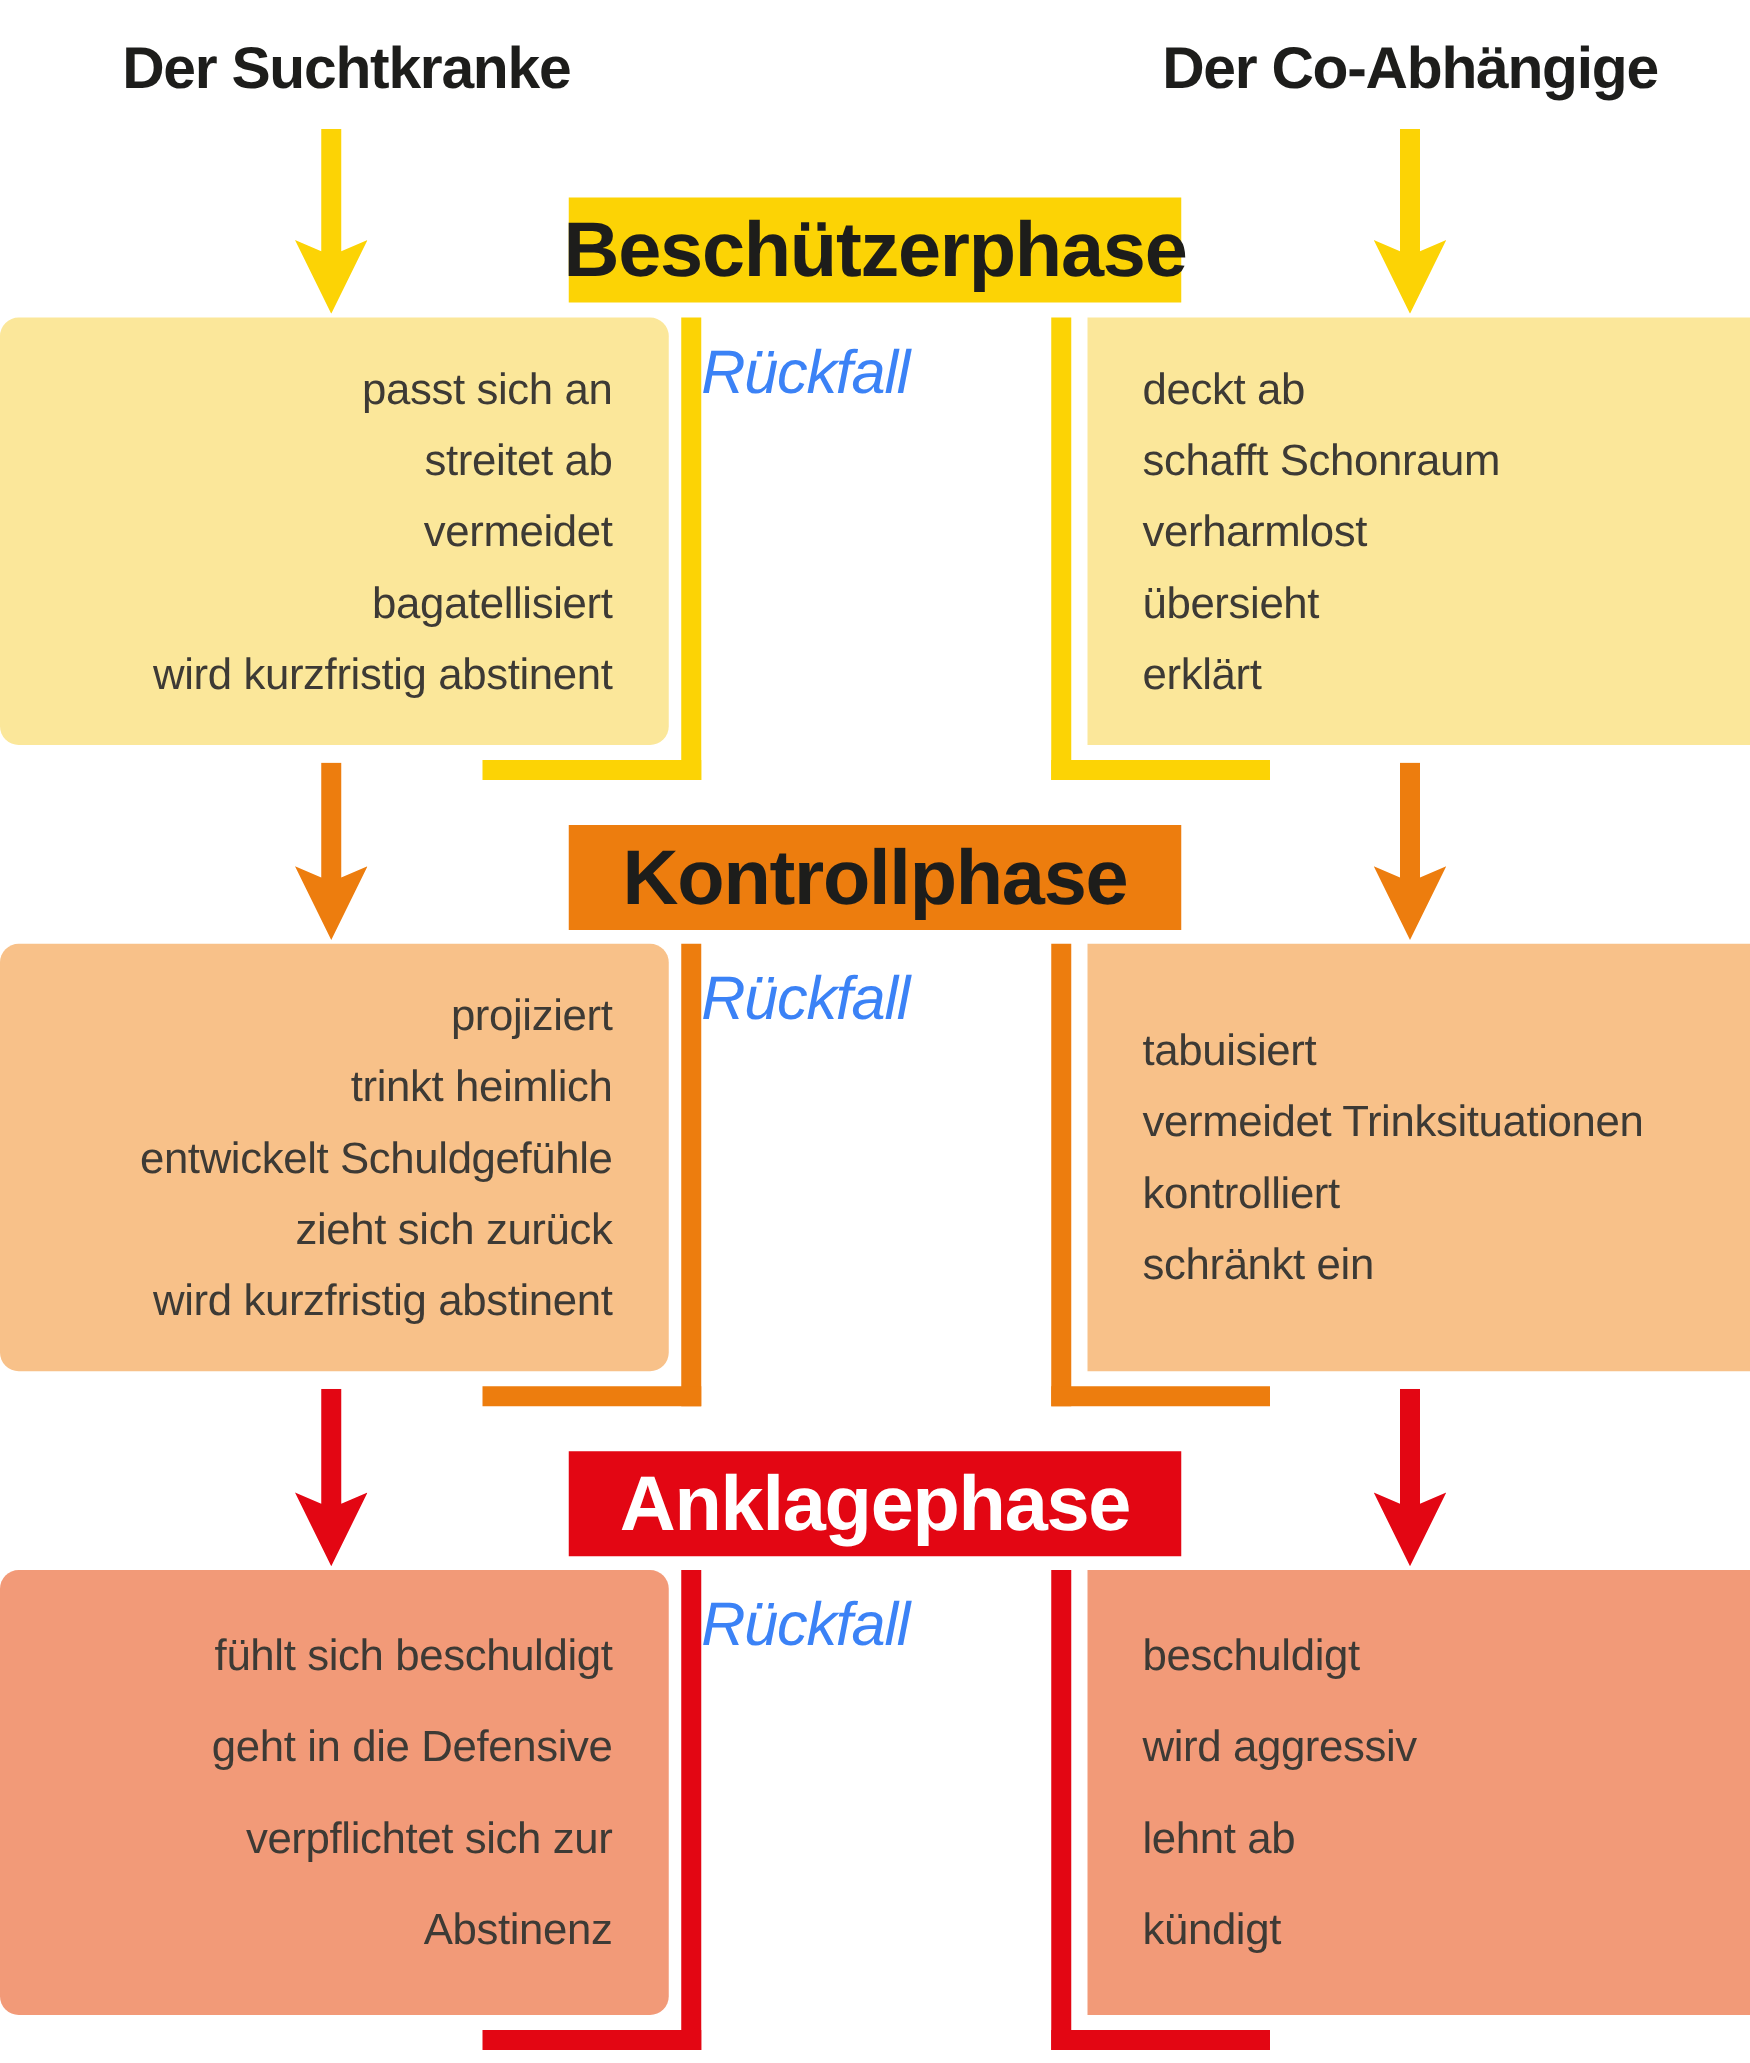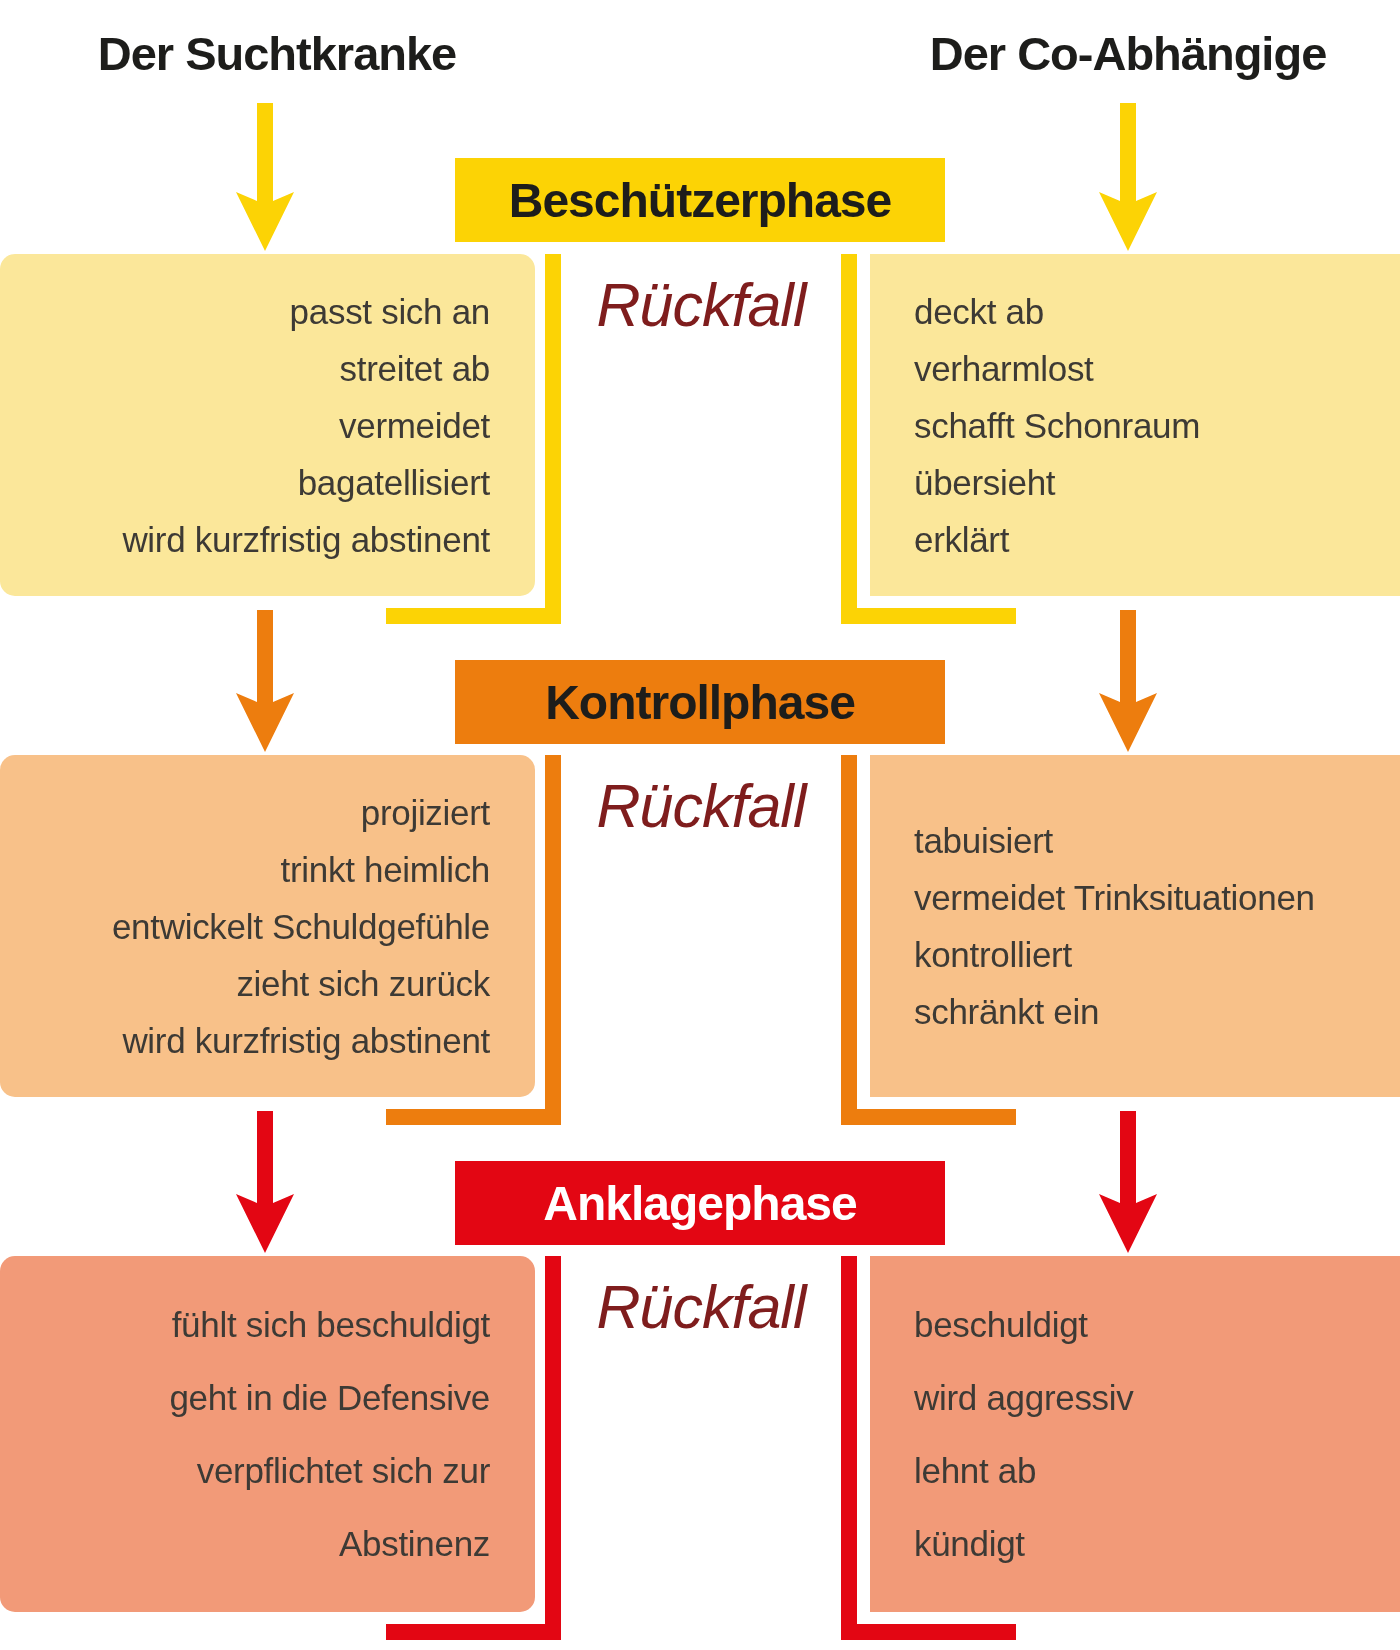--- a/index.html
+++ b/index.html
@@ -28,21 +28,21 @@
   }
   .a1 { background:#fcd305; top:103px;  height:148px; }
   .a2 { background:#ed7d0e; top:610px;  height:142px; }
   .a3 { background:#e30613; top:1111px; height:142px; }
   .arrow.left  { left:236px; }
   .arrow.right { left:1099px; }
 
   .phase-title {
     position:absolute; left:455px; width:490px; height:84px;
     display:flex; align-items:center; justify-content:center;
-    font-weight:bold; font-size:48px; color:#1d1d1b; letter-spacing:-1px;
+    font-weight:bold; font-size:62px; color:#1d1d1b; letter-spacing:-1px;
   }
   .t1 { top:158px;  background:#fcd305; }
   .t2 { top:660px;  background:#ed7d0e; }
   .t3 { top:1161px; background:#e30613; color:#ffffff; }
 
   .body-box {
     position:absolute; box-sizing:border-box;
     display:flex; flex-direction:column; justify-content:center;
     font-size:35px; line-height:57px; color:#3d3a35; letter-spacing:-0.3px;
   }
@@ -60,22 +60,22 @@
   .hleg.left  { left:386px; }
   .hleg.right { left:841px; }
   .k1 { background:#fcd305; }
   .k2 { background:#ed7d0e; }
   .k3 { background:#e30613; }
   .vbar.k1 { top:254px;  height:370px; }  .hleg.k1 { top:608px; }
   .vbar.k2 { top:755px;  height:370px; }  .hleg.k2 { top:1109px; }
   .vbar.k3 { top:1256px; height:384px; }  .hleg.k3 { top:1624px; }
 
   .rueckfall {
-    position:absolute; left:561px; width:280px; text-align:center;
-    font-style:italic; font-size:61px; color:#7f1d1d; letter-spacing:-1px;
+    position:absolute; left:561px; width:280px; text-align:left;
+    font-style:italic; font-size:49px; color:#3b82f6; letter-spacing:-1px;
   }
   .r1 { top:270px; } .r2 { top:771px; } .r3 { top:1272px; }
 
   .line { display:block; }
 </style>
 </head>
 <body>
 
 <div class="diagram">
 
@@ -92,22 +92,22 @@
   <div class="rueckfall r1">Rückfall</div>
   <div class="body-box left b1">
     <span class="line">passt sich an</span>
     <span class="line">streitet ab</span>
     <span class="line">vermeidet</span>
     <span class="line">bagatellisiert</span>
     <span class="line">wird kurzfristig abstinent</span>
   </div>
   <div class="body-box right b1">
     <span class="line">deckt ab</span>
+    <span class="line">schafft Schonraum</span>
     <span class="line">verharmlost</span>
-    <span class="line">schafft Schonraum</span>
     <span class="line">übersieht</span>
     <span class="line">erklärt</span>
   </div>
 
   <div class="arrow a2 left"></div>
   <div class="arrow a2 right"></div>
   <div class="phase-title t2">Kontrollphase</div>
   <div class="vbar k2 left"></div>
   <div class="hleg k2 left"></div>
   <div class="vbar k2 right"></div>

